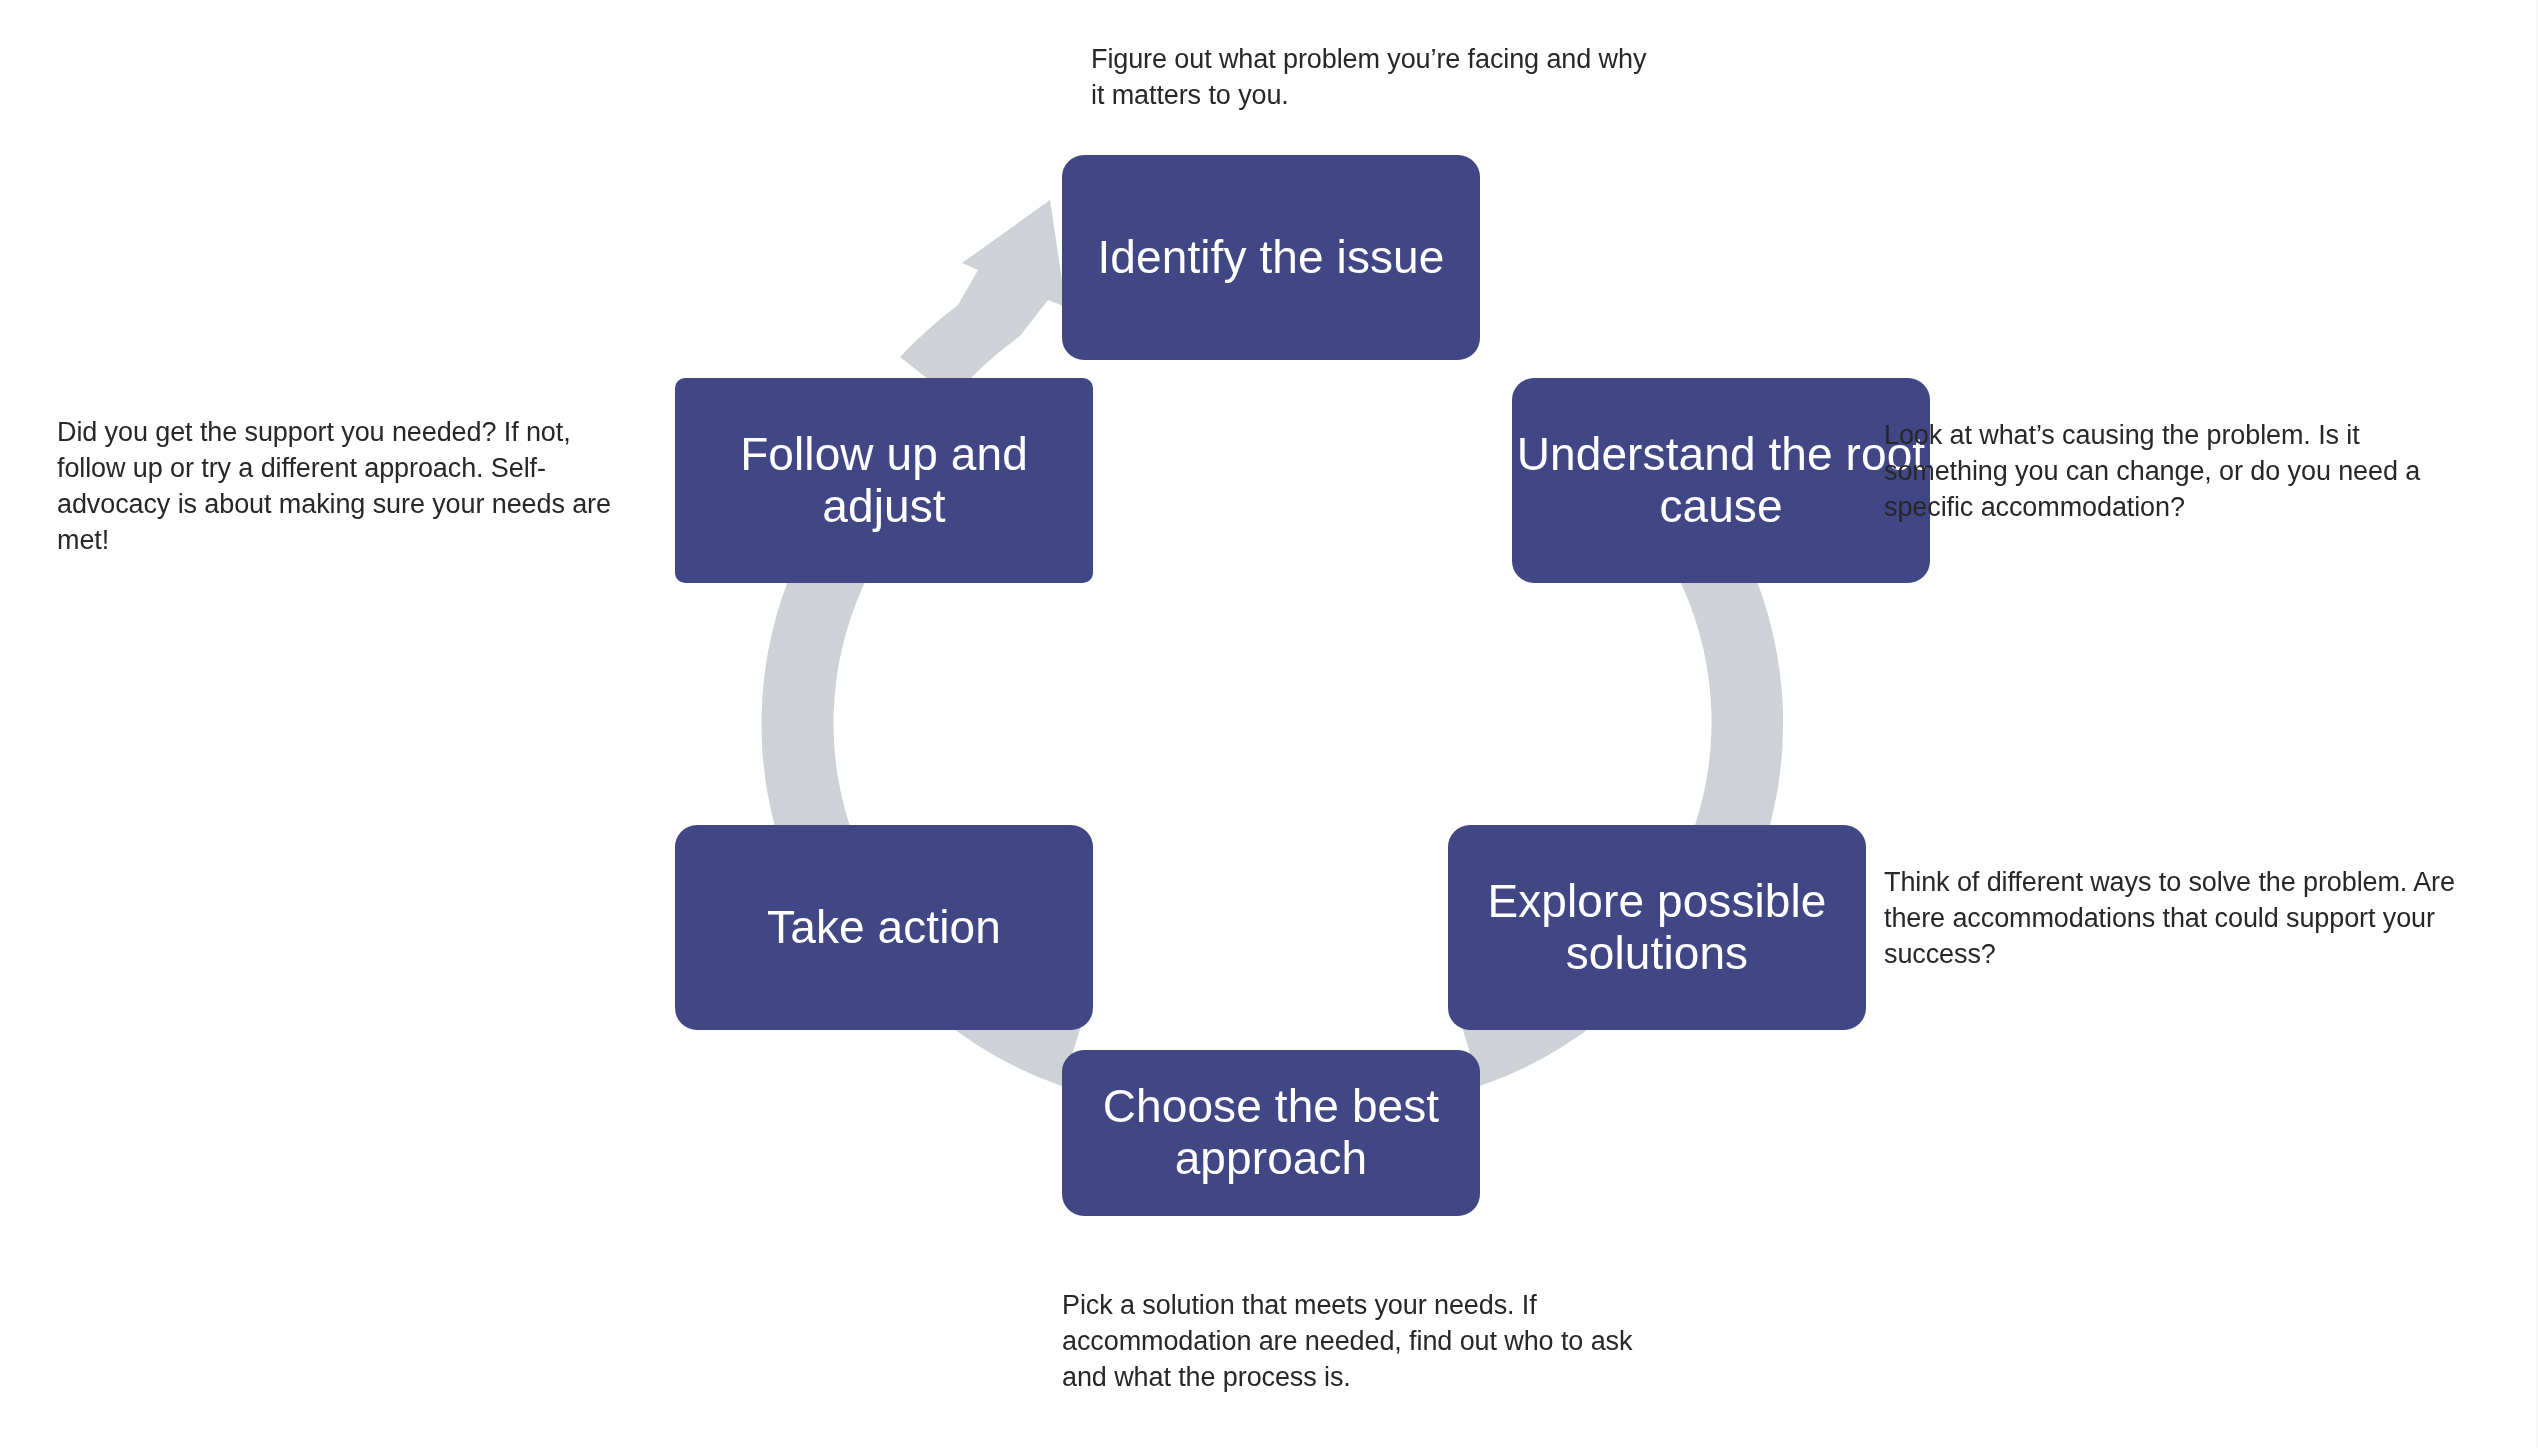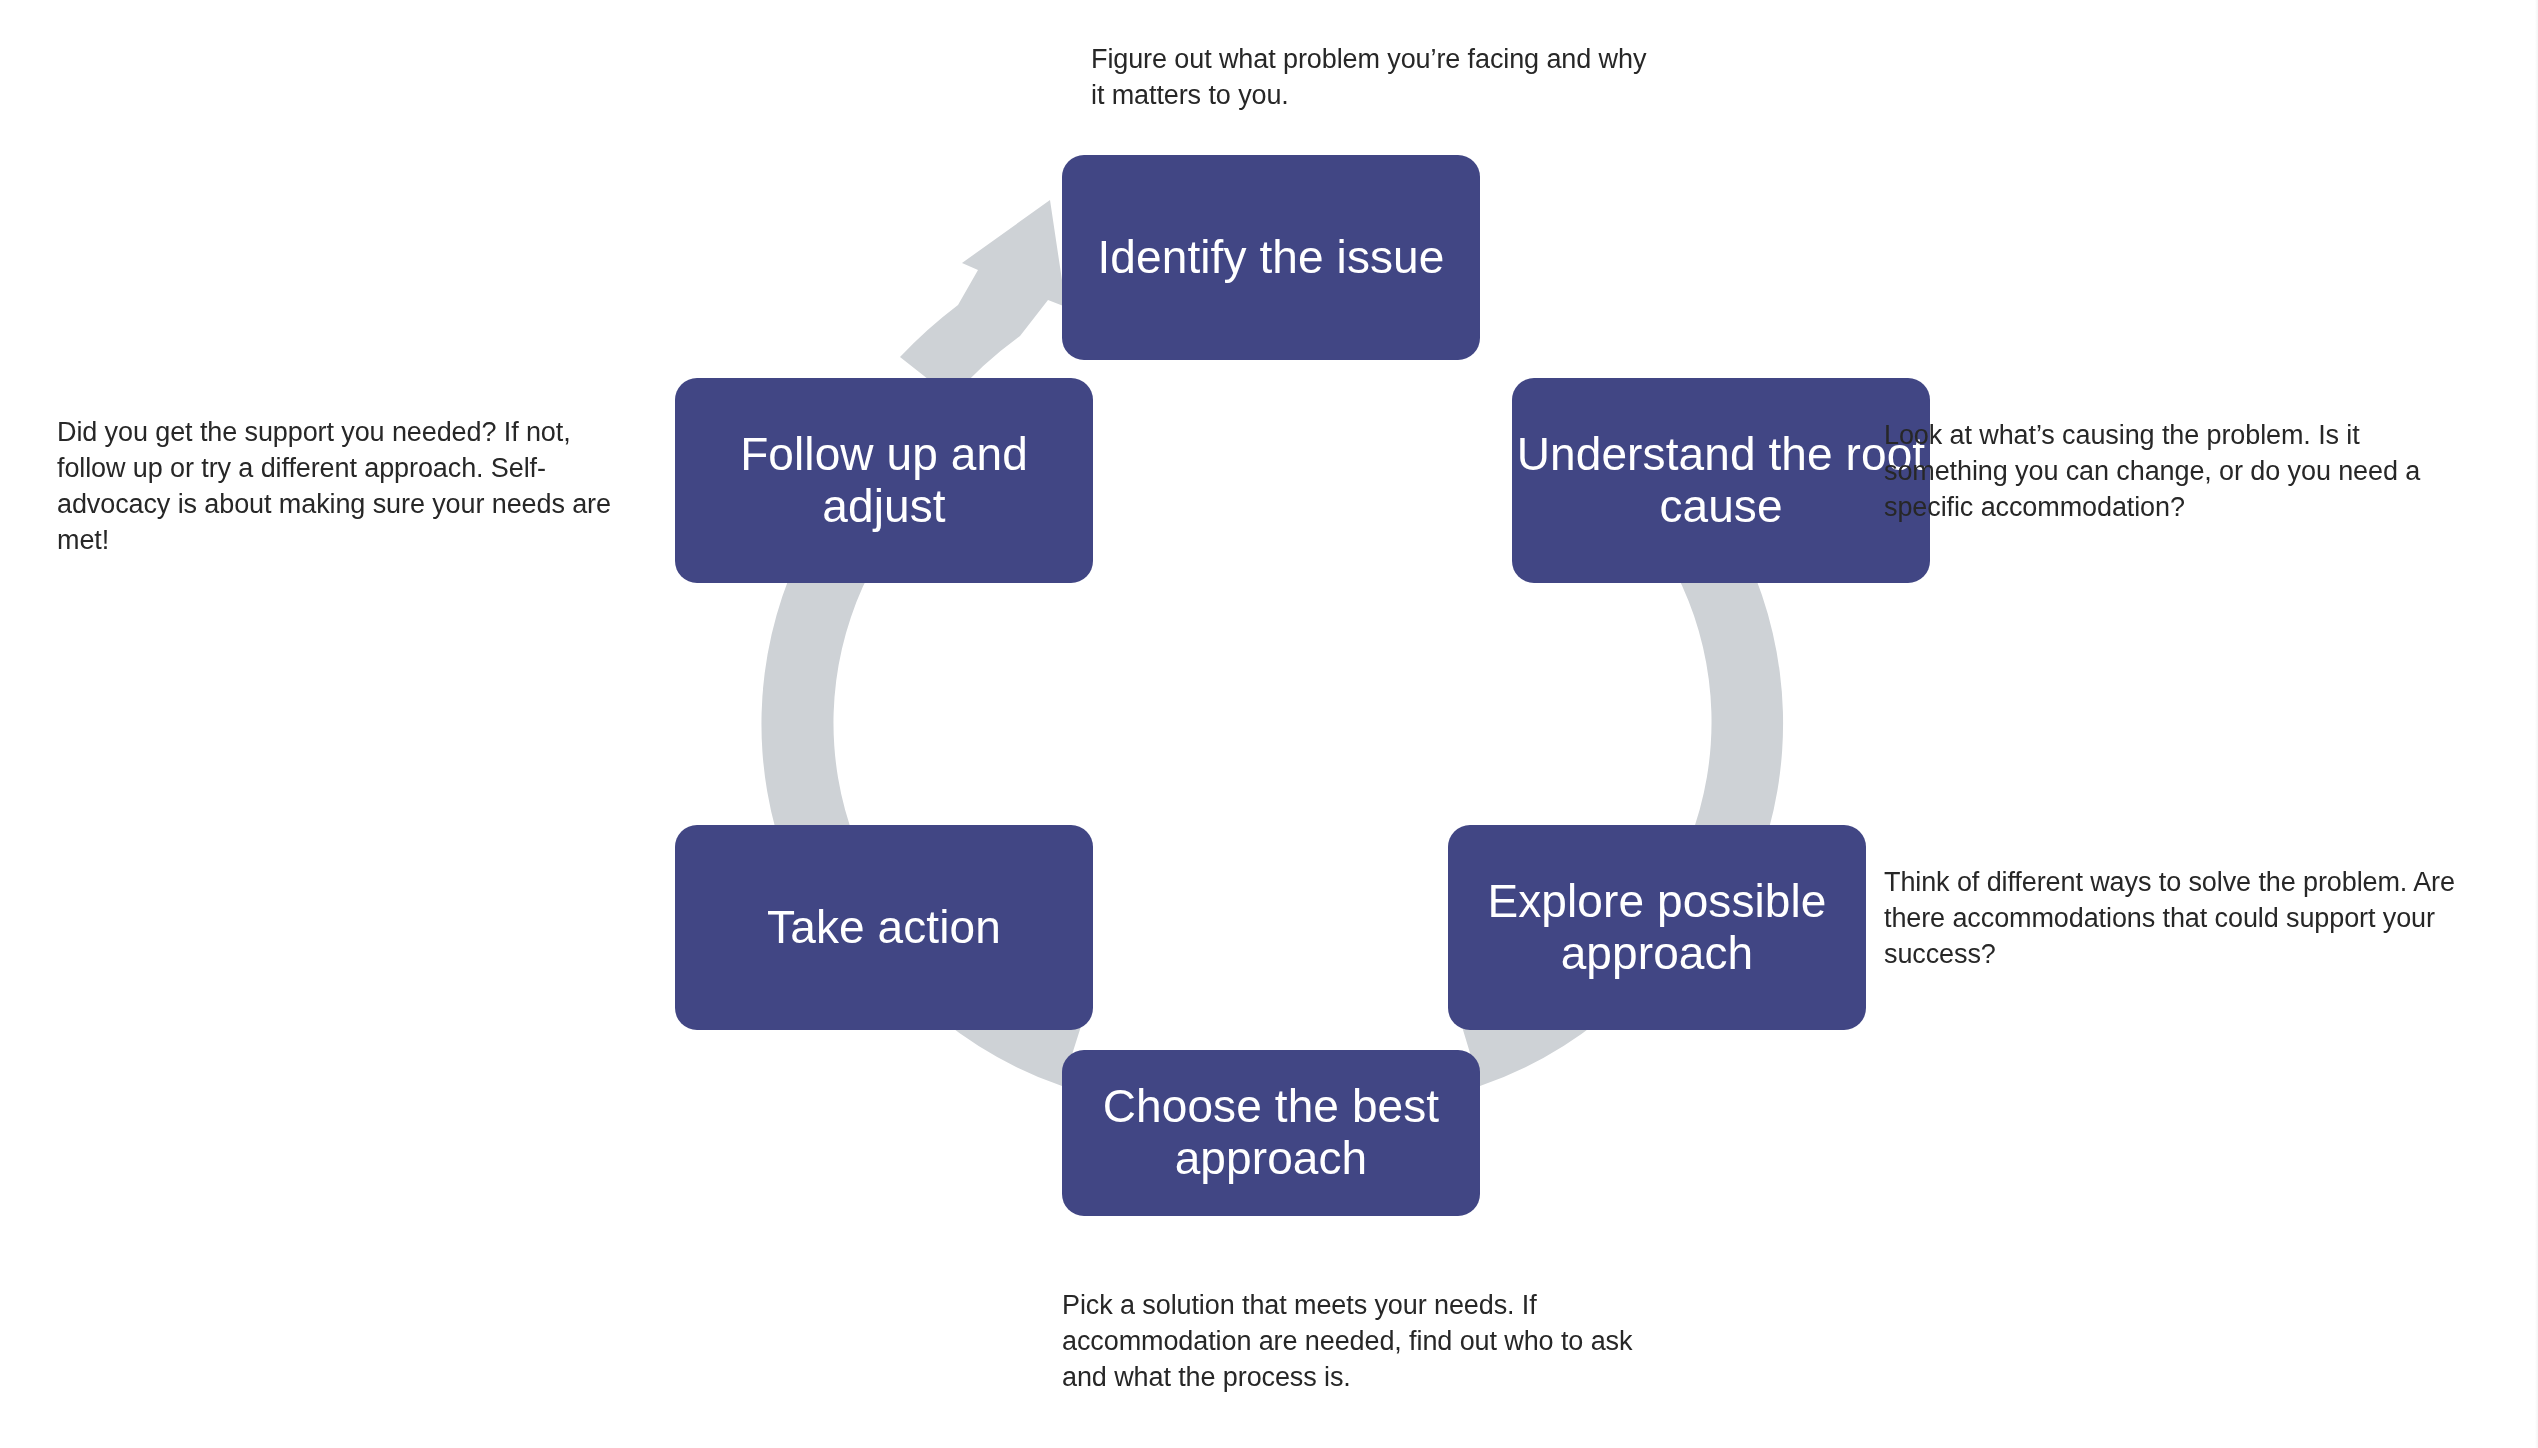--- a/index.html
+++ b/index.html
@@ -110,33 +110,33 @@
     <span class="stage-label">Identify the issue</span>
   </div>
   <div class="caption" style="left:1091px; top:42px; width:570px;">Figure out what problem you’re facing and why it matters to you.</div>
 
   <div class="stage-box" style="left:1512px; top:378px; width:418px; height:205px;">
     <span class="stage-label">Understand the root cause</span>
   </div>
   <div class="caption" style="left:1884px; top:418px; width:600px;">Look at what’s causing the problem. Is it something you can change, or do you need a specific accommodation?</div>
 
   <div class="stage-box" style="left:1448px; top:825px; width:418px; height:205px;">
-    <span class="stage-label">Explore possible approach</span>
+    <span class="stage-label">Explore possible solutions</span>
   </div>
   <div class="caption" style="left:1884px; top:865px; width:620px;">Think of different ways to solve the problem. Are there accommodations that could support your success?</div>
 
   <div class="stage-box" style="left:1062px; top:1050px; width:418px; height:166px;">
     <span class="stage-label">Choose the best approach</span>
   </div>
   <div class="caption" style="left:1062px; top:1288px; width:600px;">Pick a solution that meets your needs. If accommodation are needed, find out who to ask and what the process is.</div>
 
   <div class="stage-box" style="left:675px; top:825px; width:418px; height:205px;">
     <span class="stage-label">Take action</span>
   </div>
 
-  <div class="stage-box" style="left:675px; top:378px; width:418px; height:205px;">
+  <div class="stage-box" style="left:675px; top:378px; width:418px; height:205px;border-radius:10px;">
     <span class="stage-label">Follow up and adjust</span>
   </div>
   <div class="caption" style="left:57px; top:415px; width:565px;">Did you get the support you needed? If not, follow up or try a different approach. Self-advocacy is about making sure your needs are met!</div>
 
   <div class="right-edge"></div>
 
 </div>
 
 </body></html>

